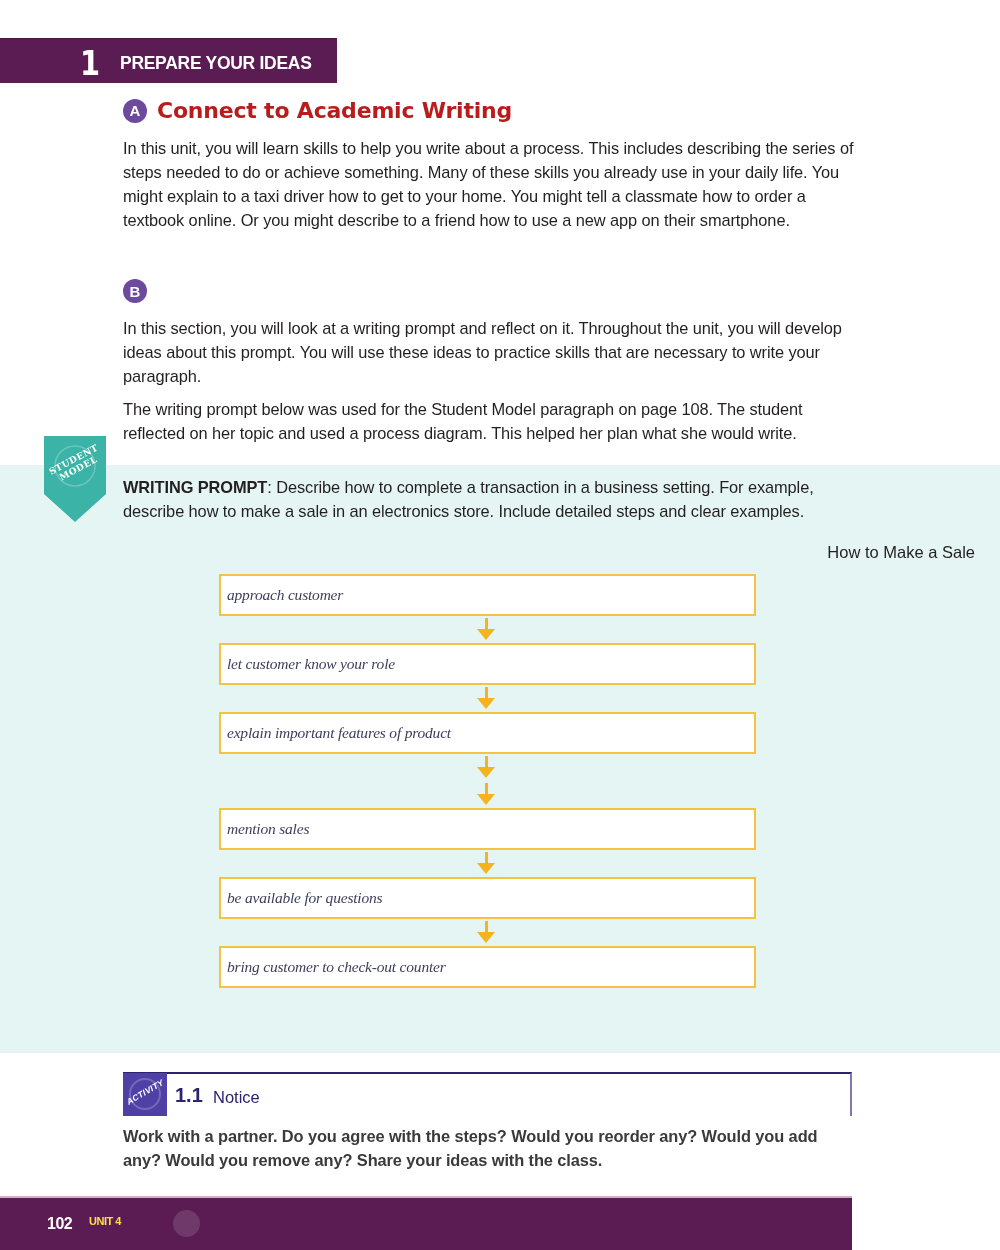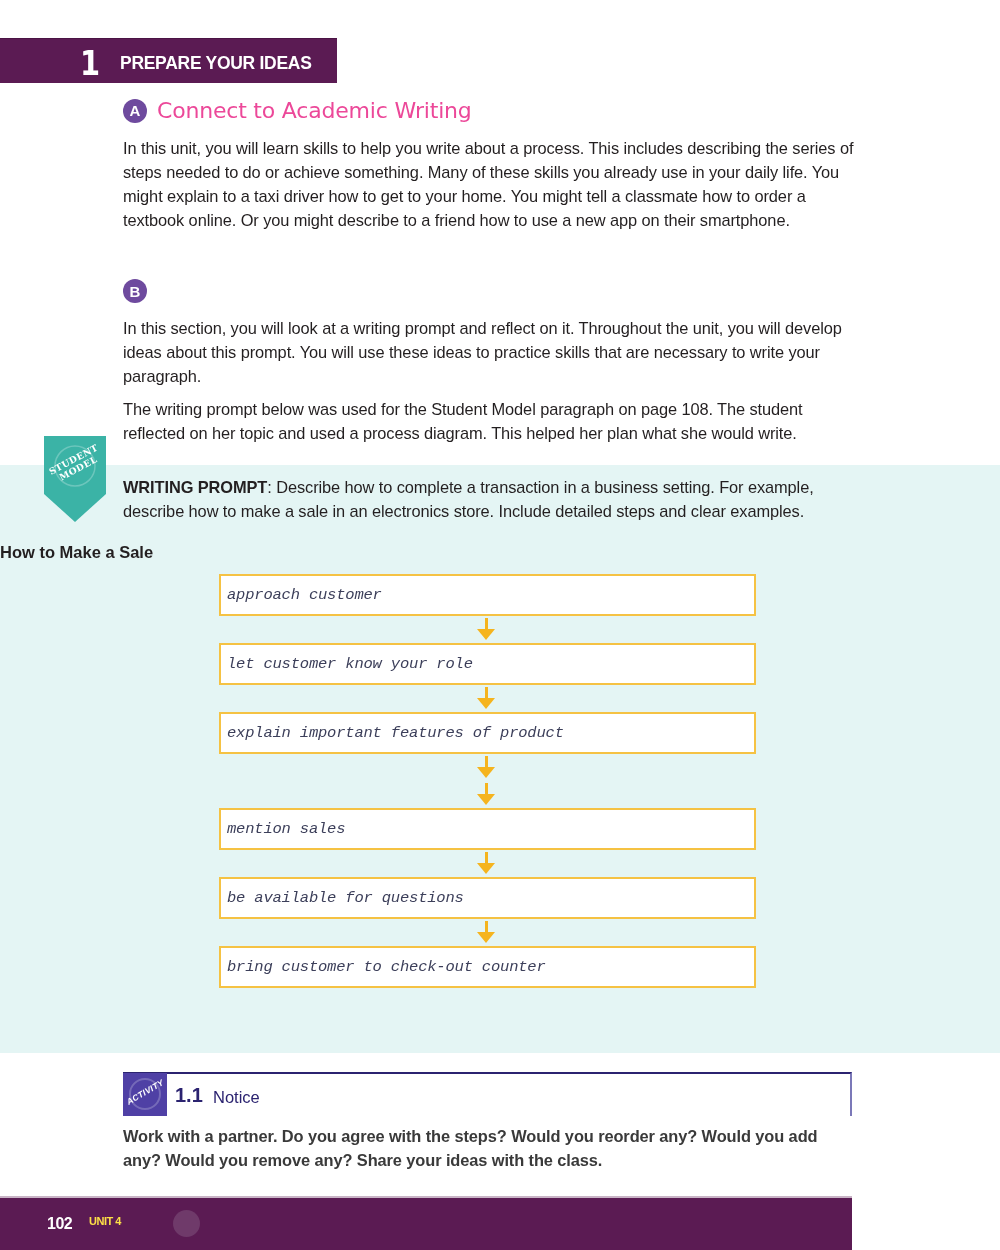--- a/index.html
+++ b/index.html
@@ -21,21 +21,21 @@
 
     .heading {
       position: absolute; left: 123px; display: flex; align-items: center;
     }
     .heading .badge {
       width: 24px; height: 24px; border-radius: 50%; background: #6e4a9e; color: #fff;
       font-size: 15px; font-weight: bold; display: flex; align-items: center; justify-content: center;
       margin-right: 10px;
     }
     .heading .htext {
-      font-family: "DejaVu Sans", sans-serif; font-weight: normal; font-size: 22px; color: #ec4899;
+      font-family: "DejaVu Sans", sans-serif; font-weight: bold; font-size: 22px; color: #b91c1c;
       letter-spacing: -0.2px;
     }
 
     .para {
       position: absolute; left: 123px; width: 735px; font-size: 16.4px; line-height: 24px; color: #231f20;
       letter-spacing: -0.1px;
     }
 
     .model-band {
       position: absolute; left: 0; top: 465px; width: 1000px; height: 588px; background: #e4f5f4;
@@ -46,28 +46,28 @@
     .student-model .sm-text {
       position: absolute; left: 2px; top: 18px; width: 60px; text-align: center; color: #fff;
       font-family: "DejaVu Serif", serif; font-weight: bold; font-size: 9px; line-height: 10px;
       transform: rotate(-28deg); letter-spacing: 0.5px;
     }
 
     .prompt { top: 475px; }
     .prompt b { font-weight: bold; }
 
     .diagram-title {
-      position: absolute; left: 0; width: 975px; top: 543px; text-align: left;
-      font-size: 16.5px; font-weight: bold; color: #231f20;
+      position: absolute; left: 0; width: 975px; top: 543px; text-align: right;
+      font-size: 16.5px; font-weight: normal; color: #231f20;
     }
 
     .flow { position: absolute; left: 219px; top: 574px; width: 537px; }
     .flow-box {
       height: 42px; background: #ffffff; border: 2px solid #f5c243; display: flex; align-items: center;
-      padding-left: 6px; font-family: Liberation Mono, monospace; font-style: italic; font-size: 15.5px;
+      padding-left: 6px; font-family: Liberation Serif, serif; font-style: italic; font-size: 15.5px;
       color: #3c3f5a; letter-spacing: -0.2px;
     }
     .flow-arrow { height: 27px; position: relative; }
     .flow-arrow .shaft { position: absolute; left: 266px; top: 2px; width: 3px; height: 12px; background: #f5b41e; }
     .flow-arrow .head {
       position: absolute; left: 258px; top: 13px; width: 0; height: 0;
       border-left: 9.5px solid transparent; border-right: 9.5px solid transparent; border-top: 11px solid #f5b41e;
     }
 
     .activity {

